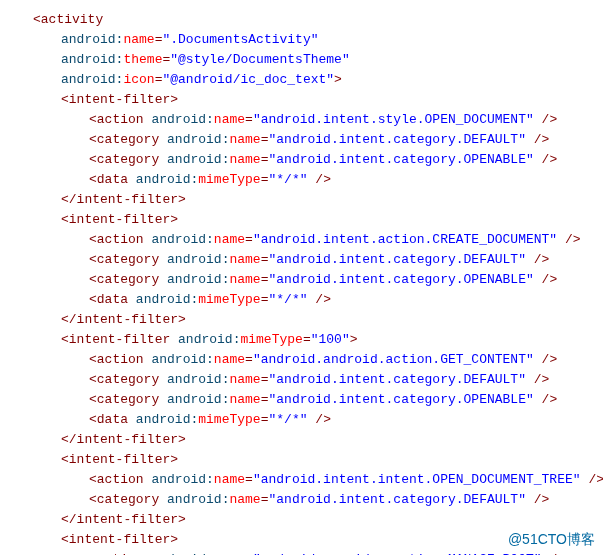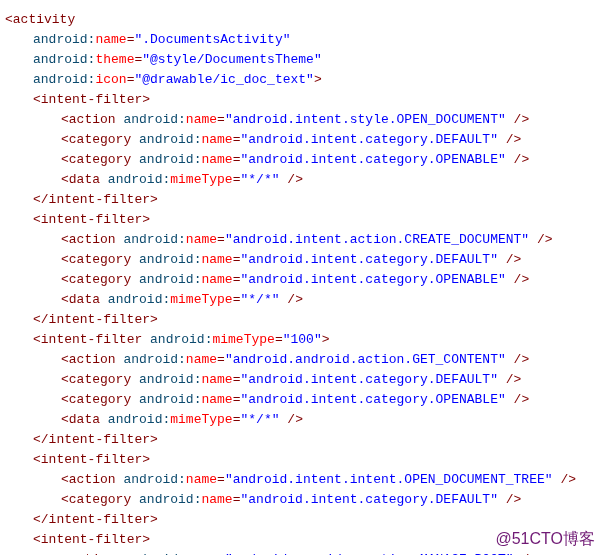--- a/index.html
+++ b/index.html
@@ -9,51 +9,51 @@
     font-family: Consolas, "Courier New", monospace;
     font-size: 13px;
     line-height: 20px;
     color: #000000;
     white-space: nowrap;
     position: relative;
     width: 603px;
     height: 555px;
     box-sizing: border-box;
   }
-  .line { display: block; }
+  .line { display: block; margin-left: 28px; }
   .ind1 { padding-left: 28px; }
   .ind2 { padding-left: 56px; }
   .tag { color: #800000; }
   .attrname { color: #ff0000; font-weight: normal; }
   .attrname-nb { color: #0c4a6e; }
   .attrval { color: #0000ff; }
   .punct { color: #800000; }
   .watermark {
     position: absolute;
     right: 8px;
     bottom: 6px;
-    font-size: 16px;
-    color: #701a75;
+    font-size: 14px;
+    color: #0369a1;
     font-family: Arial, sans-serif;
     pointer-events: none;
     text-align: right;
   }
 </style>
 </head>
 <body>
 
 <div>
 
   <span class="line"><span class="punct">&lt;</span><span class="tag">activity</span></span>
 
   <span class="line ind1"><span class="attrname-nb">android:</span><span class="attrname">name</span><span class="punct">=</span><span class="attrval">"<span>.DocumentsActivity</span>"</span></span>
 
   <span class="line ind1"><span class="attrname-nb">android:</span><span class="attrname">theme</span><span class="punct">=</span><span class="attrval">"<span>@style/DocumentsTheme</span>"</span></span>
 
-  <span class="line ind1"><span class="attrname-nb">android:</span><span class="attrname">icon</span><span class="punct">=</span><span class="attrval">"<span>@drawable/ic_doc_text</span>"</span><span class="punct">&gt;</span></span>
+  <span class="line ind1"><span class="attrname-nb">android:</span><span class="attrname">icon</span><span class="punct">=</span><span class="attrval">"<span>@android/ic_doc_text</span>"</span><span class="punct">&gt;</span></span>
 
   <span class="line ind1"><span class="punct">&lt;</span><span class="tag">intent-filter</span><span class="punct">&gt;</span></span>
   <span class="line ind2"><span class="punct">&lt;</span><span class="tag">action</span> <span class="attrname-nb">android:</span><span class="attrname">name</span><span class="punct">=</span><span class="attrval">"<span>android.intent.style.OPEN_DOCUMENT</span>"</span> <span class="punct">/&gt;</span></span>
   <span class="line ind2"><span class="punct">&lt;</span><span class="tag">category</span> <span class="attrname-nb">android:</span><span class="attrname">name</span><span class="punct">=</span><span class="attrval">"<span>android.intent.category.DEFAULT</span>"</span> <span class="punct">/&gt;</span></span>
   <span class="line ind2"><span class="punct">&lt;</span><span class="tag">category</span> <span class="attrname-nb">android:</span><span class="attrname">name</span><span class="punct">=</span><span class="attrval">"<span>android.intent.category.OPENABLE</span>"</span> <span class="punct">/&gt;</span></span>
   <span class="line ind2"><span class="punct">&lt;</span><span class="tag">data</span> <span class="attrname-nb">android:</span><span class="attrname">mimeType</span><span class="punct">=</span><span class="attrval">"<span>*/*</span>"</span> <span class="punct">/&gt;</span></span>
   <span class="line ind1"><span class="punct">&lt;/</span><span class="tag">intent-filter</span><span class="punct">&gt;</span></span>
 
   <span class="line ind1"><span class="punct">&lt;</span><span class="tag">intent-filter</span><span class="punct">&gt;</span></span>
   <span class="line ind2"><span class="punct">&lt;</span><span class="tag">action</span> <span class="attrname-nb">android:</span><span class="attrname">name</span><span class="punct">=</span><span class="attrval">"<span>android.intent.action.CREATE_DOCUMENT</span>"</span> <span class="punct">/&gt;</span></span>

